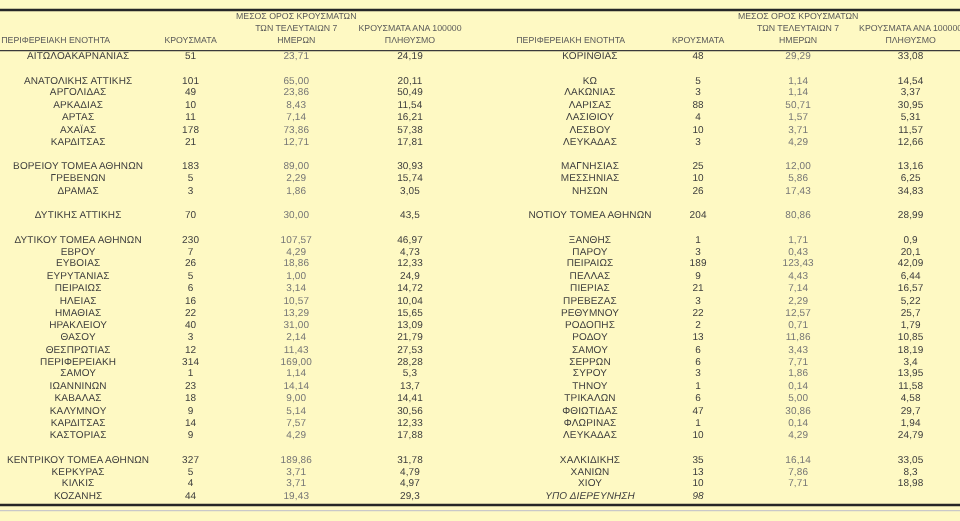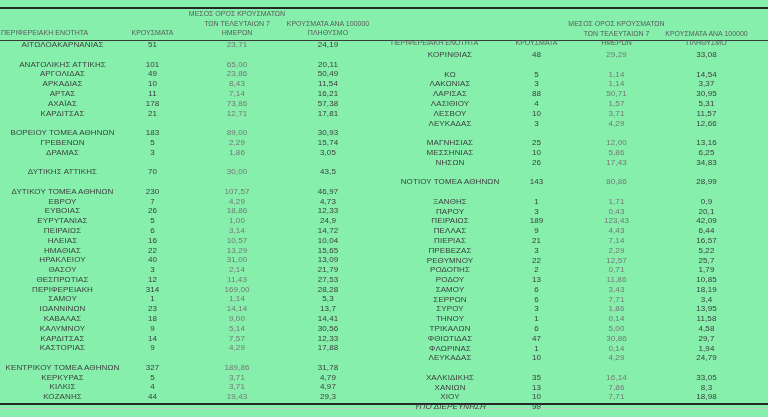--- a/index.html
+++ b/index.html
@@ -1,30 +1,30 @@
 <!DOCTYPE html>
 <html lang="el"><head>
 <meta charset="utf-8">
 <title>Document</title>
 <style>
   html,body { margin:0; padding:0; background:#ffffff; }
   .page {
-    position:relative; width:768px; height:417px; background:#86efac;
+    position:relative; width:768px; height:417px; background:#fef9c3;
     font-family:"Liberation Sans", sans-serif; overflow:hidden;
     -webkit-font-smoothing:antialiased;
   }
   .rule { position:absolute; left:0; width:768px; }
   .rule-top    { top:7px;   height:2px; background:#262626; }
   .rule-head   { top:40px;  height:1px; background:#3a3a3a; }
   .rule-bottom { top:403px; height:2px; background:#262626; }
   .rule-faint  { top:408px; height:1px; background:#c9c9c9; }
 
   table { position:absolute; top:9px; border-collapse:collapse; table-layout:fixed; }
   #tbl-left  { left:1px;   width:362px; }
-  #tbl-right { left:391px; width:353px;margin-top:10px; }
+  #tbl-right { left:413px; width:353px; }
 
   th, td { padding:0; font-weight:normal; }
   thead tr { height:31px; }
   th {
     vertical-align:bottom; font-size:7px; line-height:9.6px;
     color:#5a5a5a; text-align:center; white-space:pre; padding-bottom:2px;
   }
   th.h0 { text-align:left; }
   th .ovf { display:block; width:300%; margin-left:-100%; text-align:center; white-space:pre; }
 
@@ -359,21 +359,21 @@
           <td class="c0">ΝΗΣΩΝ</td>
           <td class="c1">26</td>
           <td class="c2">17,43</td>
           <td class="c3">34,83</td>
         </tr>
         <tr class="spacer">
           <td colspan="4"></td>
         </tr>
         <tr>
           <td class="c0">ΝΟΤΙΟΥ ΤΟΜΕΑ ΑΘΗΝΩΝ</td>
-          <td class="c1">143</td>
+          <td class="c1">204</td>
           <td class="c2">80,86</td>
           <td class="c3">28,99</td>
         </tr>
         <tr class="spacer">
           <td colspan="4"></td>
         </tr>
         <tr>
           <td class="c0">ΞΑΝΘΗΣ</td>
           <td class="c1">1</td>
           <td class="c2">1,71</td>

